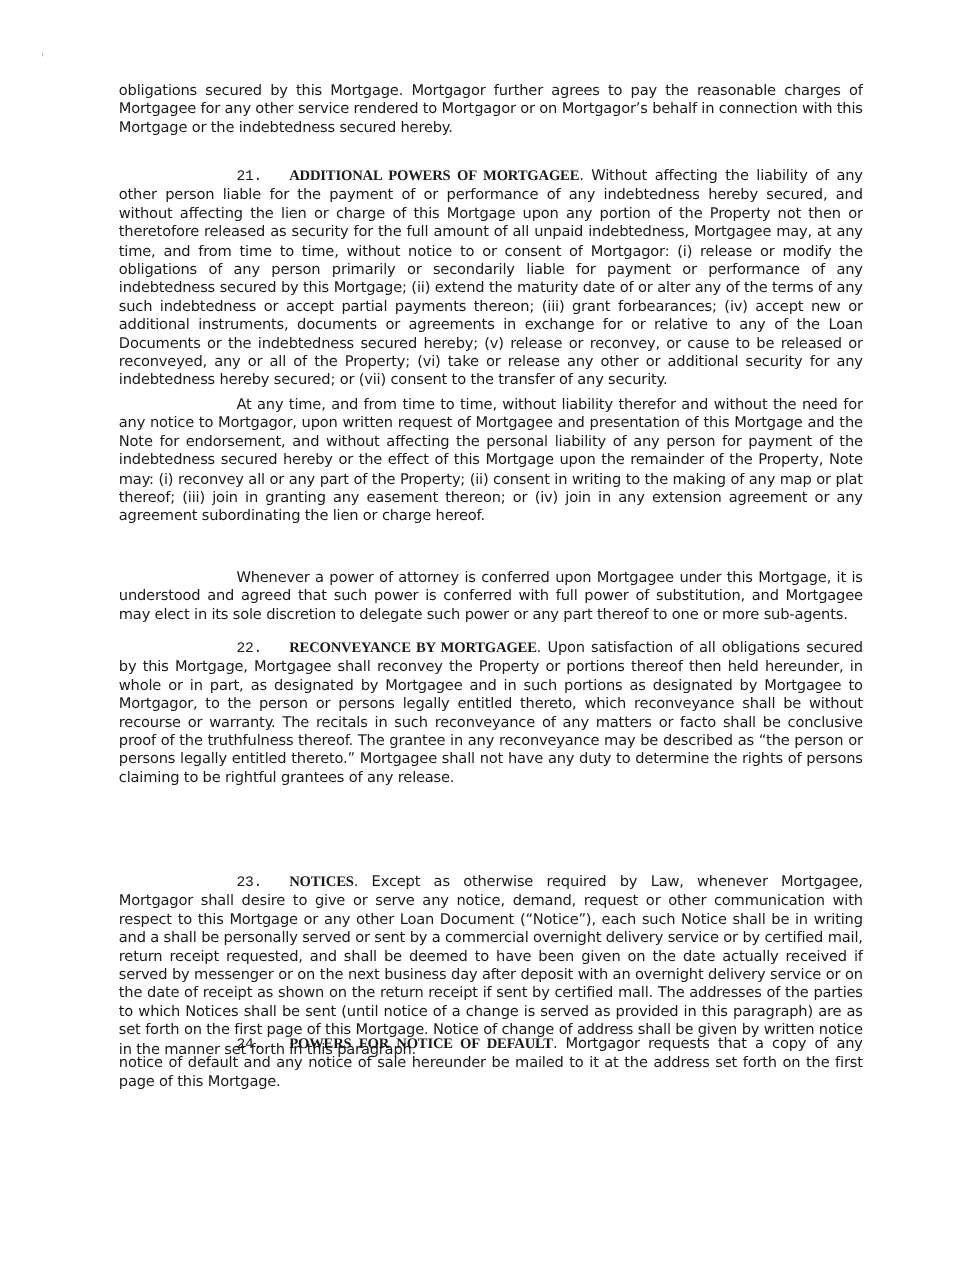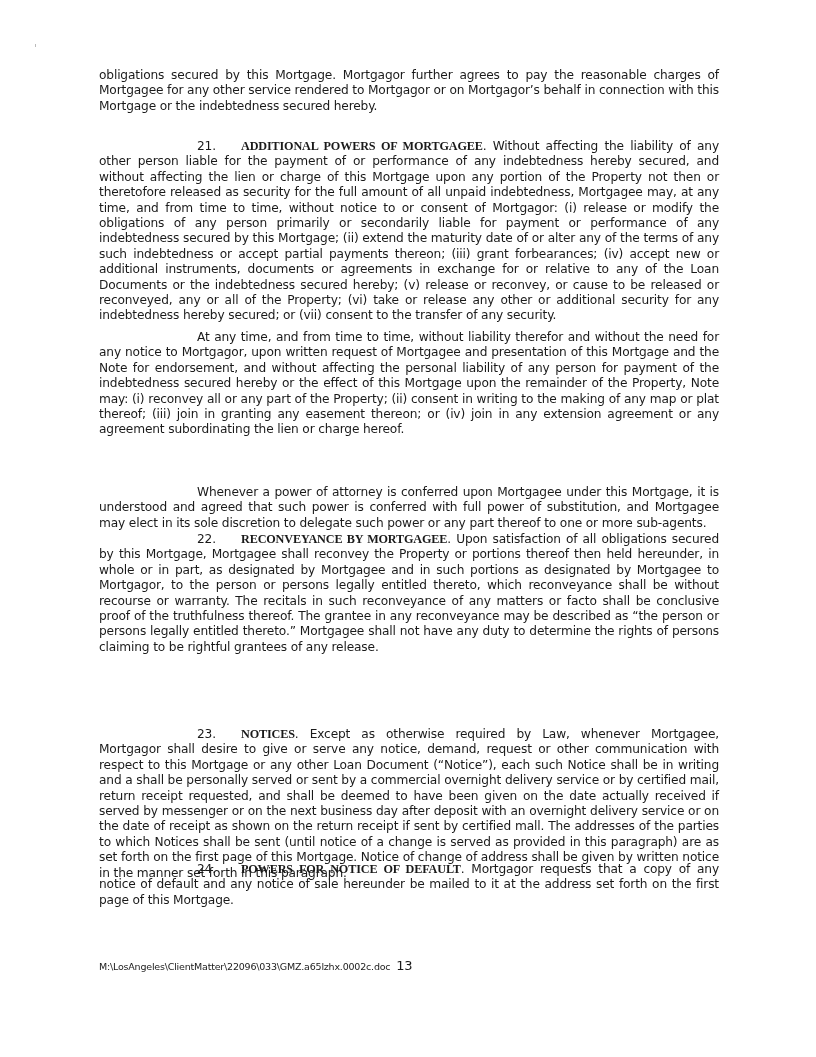--- a/index.html
+++ b/index.html
@@ -10,26 +10,26 @@
     font-family: "DejaVu Sans", sans-serif;
   }
   .speck { position: absolute; left: 35px; top: 44px; width: 1px; height: 3px; background: #bbb; }
   .body-text {
     position: absolute; left: 99px; width: 620px;
     font-size: 12.2px; line-height: 15.4px; text-align: justify;
     letter-spacing: -0.15px;
   }
   .para { margin: 0; }
   .indent { text-indent: 98px; }
-  .num { display: inline-block; width: 44px; text-indent: 0; }
+  .num { display: inline-block; width: 44px; text-indent: 0; font-family: Liberation Mono, monospace; }
   .heading { font-weight: bold; font-family: Liberation Serif, serif; }
   #p0 { top: 68px; }
   #p21 { top: 139px; }
   #p21b { top: 330px; }
-  #p21c { top: 474px; margin-top: 11px; }
+  #p21c { top: 474px; }
   #p22 { top: 532px; }
   #p23 { top: 727px; }
   #p24 { top: 862px; }
   .footer {
     position: absolute; left: 99px; top: 958px;
     font-size: 9.5px; color: #1a1a1a; font-family: "DejaVu Sans", sans-serif;
     letter-spacing: -0.2px;
   }
   .footer .pg { font-size: 13px; margin-left: 3px; }
 </style>
@@ -60,17 +60,13 @@
   </div>
 
   <div class="body-text" id="p23">
     <p class="para indent"><span class="num">23.</span><span class="heading">NOTICES</span><span>.</span><span>  Except as otherwise required by Law, whenever Mortgagee, Mortgagor shall desire to give or serve any notice, demand, request or other communication with respect to this Mortgage or any other Loan Document (“Notice”), each such Notice shall be in writing and a shall be personally served or sent by a commercial overnight delivery service or by certified mail, return receipt requested, and shall be deemed to have been given on the date actually received if served by messenger or on the next business day after deposit with an overnight delivery service or on the date of receipt as shown on the return receipt if sent by certified mall.  The addresses of the parties to which Notices shall be sent (until notice of a change is served as provided in this paragraph) are as set forth on the first page of this Mortgage.  Notice of change of address shall be given by written notice in the manner set forth in this paragraph.</span></p>
   </div>
 
   <div class="body-text" id="p24">
     <p class="para indent"><span class="num">24.</span><span class="heading">POWERS FOR NOTICE OF DEFAULT</span><span>.</span><span>  Mortgagor requests that a copy of any notice of default and any notice of sale hereunder be mailed to it at the address set forth on the first page of this Mortgage.</span></p>
   </div>
 
-  <div class="footer">
-    <span>M:\LosAngeles\ClientMatter\22096\033\GMZ.a65lzhx.0002c.doc</span>
-    <span class="pg">13</span>
-  </div>
 </div>
 
 </body></html>

